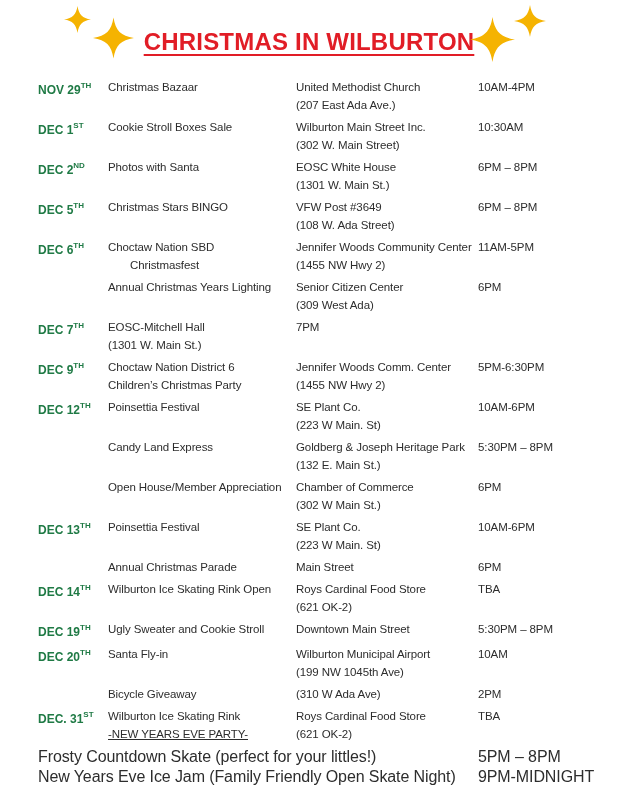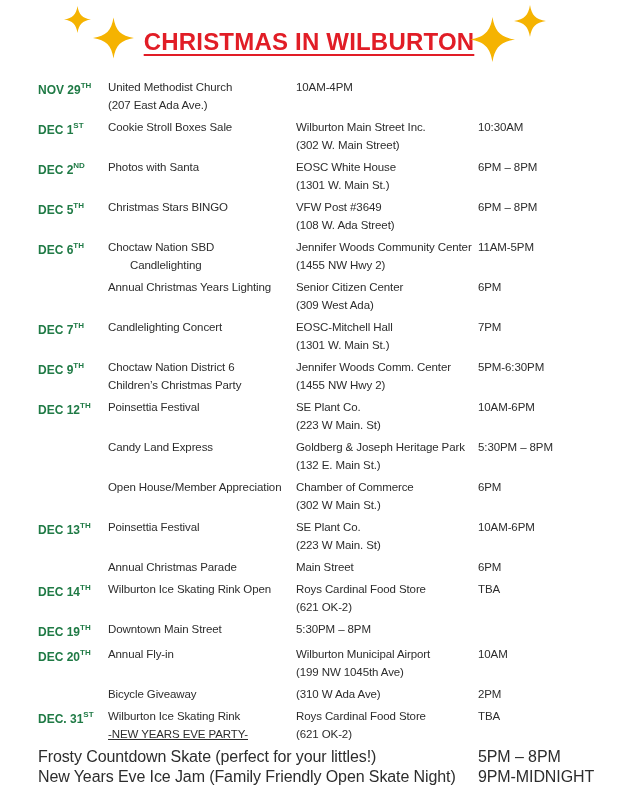--- a/index.html
+++ b/index.html
@@ -61,20 +61,23 @@
         <path d="M50 0 C55 32 68 45 100 50 C68 55 55 68 50 100 C45 68 32 55 0 50 C32 45 45 32 50 0 Z"></path>
       </svg>
     <svg class="star star-right-small" viewBox="0 0 100 100" aria-hidden="true">
         <path d="M50 0 C55 32 68 45 100 50 C68 55 55 68 50 100 C45 68 32 55 0 50 C32 45 45 32 50 0 Z"></path>
       </svg>
   </header>
 
   <main class="events">
       <div class="row">
         <div class="c-date"><span>NOV 29</span><sup>TH</sup></div>
+        <div class="c-event">
+          <div>Christmas Bazaar</div>
+        </div>
         <div class="c-loc">
           <div>United Methodist Church</div>
           <div>(207 East Ada Ave.)</div>
         </div>
         <div class="c-time">10AM-4PM</div>
       </div>
       <div class="row">
         <div class="c-date"><span>DEC 1</span><sup>ST</sup></div>
         <div class="c-event">
           <div>Cookie Stroll Boxes Sale</div>
@@ -104,44 +107,41 @@
         <div class="c-loc">
           <div>VFW Post #3649</div>
           <div>(108 W. Ada Street)</div>
         </div>
         <div class="c-time">6PM – 8PM</div>
       </div>
       <div class="row">
         <div class="c-date"><span>DEC 6</span><sup>TH</sup></div>
         <div class="c-event">
           <div>Choctaw Nation SBD</div>
-          <div class="indent">Candlelighting</div>
+          <div class="indent">Christmasfest</div>
         </div>
         <div class="c-loc">
           <div>Jennifer Woods Community Center</div>
           <div>(1455 NW Hwy 2)</div>
         </div>
         <div class="c-time">11AM-5PM</div>
       </div>
       <div class="row">
         <div class="c-date"></div>
         <div class="c-event">
           <div>Annual Christmas Years Lighting</div>
         </div>
         <div class="c-loc">
           <div>Senior Citizen Center</div>
           <div>(309 West Ada)</div>
         </div>
         <div class="c-time">6PM</div>
       </div>
       <div class="row">
         <div class="c-date"><span>DEC 7</span><sup>TH</sup></div>
-        <div class="c-event">
-          <div>Candlelighting Concert</div>
-        </div>
         <div class="c-loc">
           <div>EOSC-Mitchell Hall</div>
           <div>(1301 W. Main St.)</div>
         </div>
         <div class="c-time">7PM</div>
       </div>
       <div class="row">
         <div class="c-date"><span>DEC 9</span><sup>TH</sup></div>
         <div class="c-event">
           <div>Choctaw Nation District 6</div>
@@ -213,29 +213,32 @@
           <div>Wilburton Ice Skating Rink Open</div>
         </div>
         <div class="c-loc">
           <div>Roys Cardinal Food Store</div>
           <div>(621 OK-2)</div>
         </div>
         <div class="c-time">TBA</div>
       </div>
       <div class="row">
         <div class="c-date"><span>DEC 19</span><sup>TH</sup></div>
+        <div class="c-event">
+          <div>Ugly Sweater and Cookie Stroll</div>
+        </div>
         <div class="c-loc">
           <div>Downtown Main Street</div>
         </div>
         <div class="c-time">5:30PM – 8PM</div>
       </div>
       <div class="row">
         <div class="c-date"><span>DEC 20</span><sup>TH</sup></div>
         <div class="c-event">
-          <div>Annual Fly-in</div>
+          <div>Santa Fly-in</div>
         </div>
         <div class="c-loc">
           <div>Wilburton Municipal Airport</div>
           <div>(199 NW 1045th Ave)</div>
         </div>
         <div class="c-time">10AM</div>
       </div>
       <div class="row">
         <div class="c-date"></div>
         <div class="c-event">

